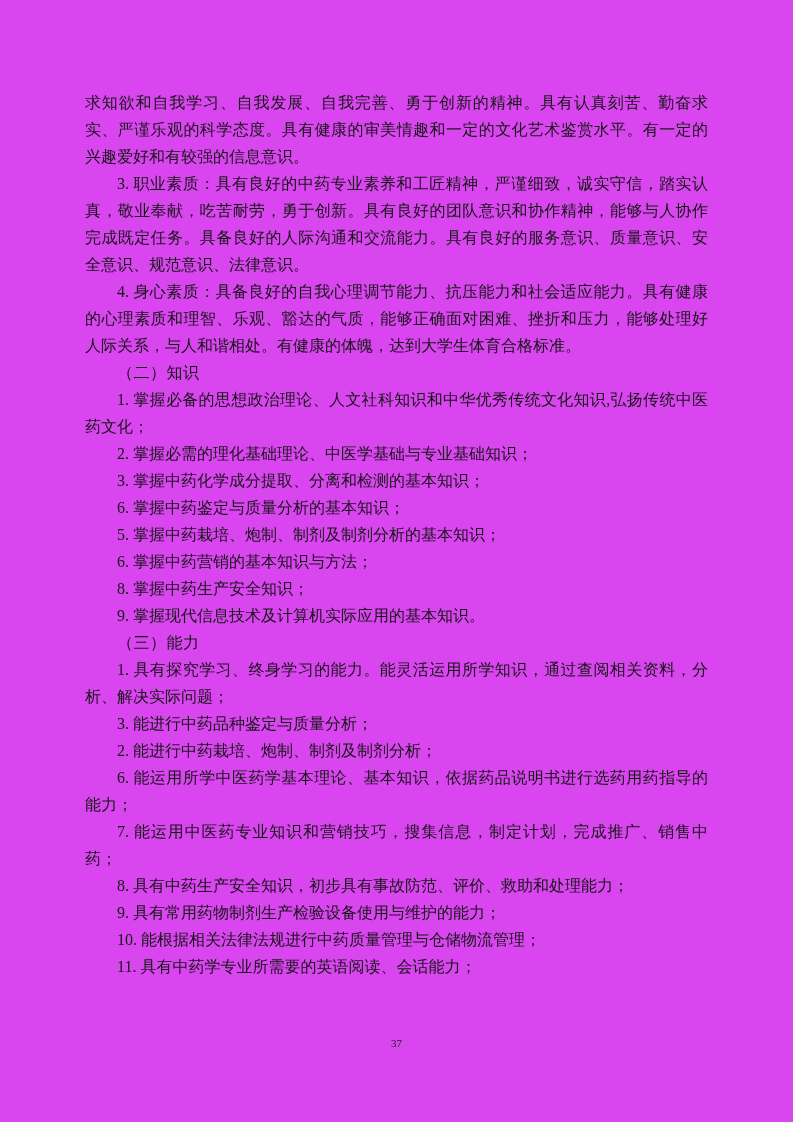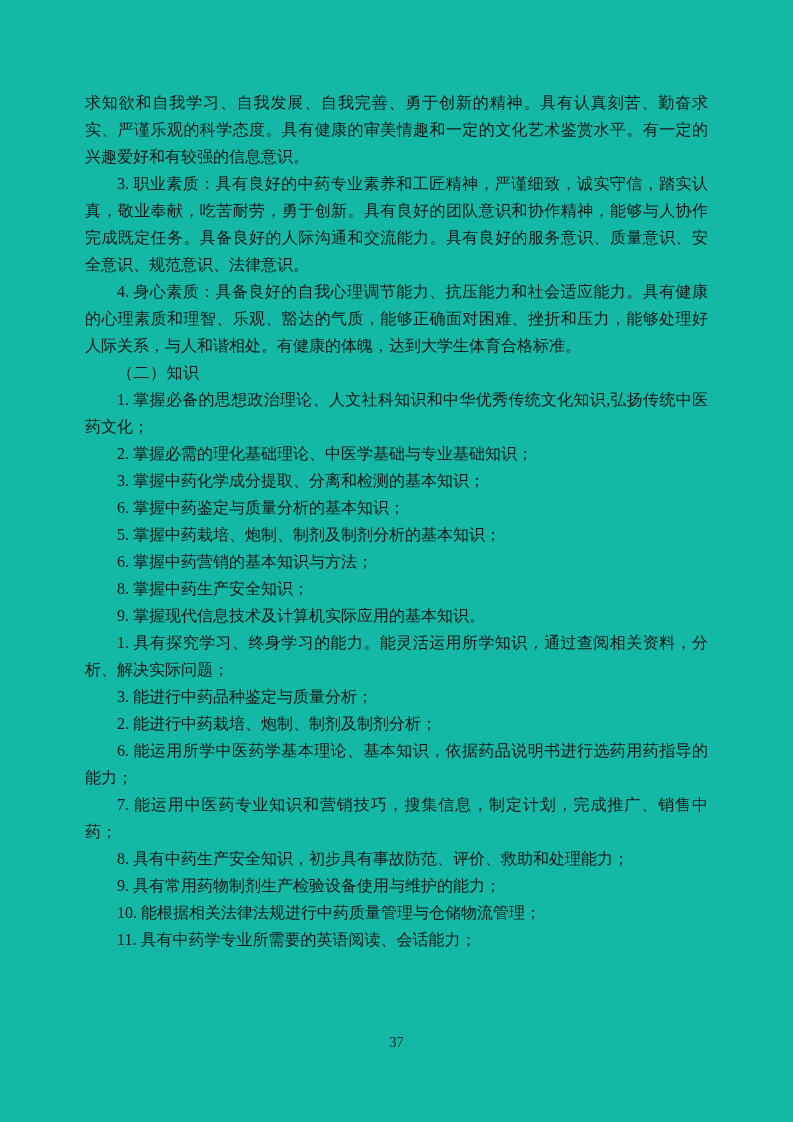--- a/index.html
+++ b/index.html
@@ -4,21 +4,21 @@
 <style>
   html, body {
     margin: 0;
     padding: 0;
     background: #ffffff;
   }
   .page {
     position: relative;
     width: 793px;
     height: 1122px;
-    background: #14b8a6;
+    background: #d946ef;
     box-sizing: border-box;
     padding: 89px 85px 0 85px;
     font-family: "Liberation Serif", "DejaVu Serif", serif;
     color: #161616;
     overflow: hidden;
   }
   .para {
     margin: 0;
     font-size: 16px;
     line-height: 27px;
@@ -37,21 +37,21 @@
     font-weight: normal;
     font-family: "Liberation Sans", "DejaVu Sans", sans-serif;
     letter-spacing: 0.5px;
   }
   .page-number {
     position: absolute;
     left: 0;
     right: 0;
     top: 1034px;
     text-align: center;
-    font-size: 14px;
+    font-size: 11px;
     line-height: 18px;
     font-family: "Liberation Serif", "DejaVu Serif", serif;
     color: #222222;
   }
 </style>
 </head>
 <body>
 
 <div class="page">
 
@@ -69,20 +69,21 @@
 
   <p class="para">1. 掌握必备的思想政治理论、人文社科知识和中华优秀传统文化知识,弘扬传统中医药文化；</p>
   <p class="para">2. 掌握必需的理化基础理论、中医学基础与专业基础知识；</p>
   <p class="para">3. 掌握中药化学成分提取、分离和检测的基本知识；</p>
   <p class="para">6. 掌握中药鉴定与质量分析的基本知识；</p>
   <p class="para">5. 掌握中药栽培、炮制、制剂及制剂分析的基本知识；</p>
   <p class="para">6. 掌握中药营销的基本知识与方法；</p>
   <p class="para">8. 掌握中药生产安全知识；</p>
   <p class="para">9. 掌握现代信息技术及计算机实际应用的基本知识。</p>
 
+  <p class="para heading">（三）能力</p>
 
   <p class="para">1. 具有探究学习、终身学习的能力。能灵活运用所学知识，通过查阅相关资料，分析、解决实际问题；</p>
   <p class="para">3. 能进行中药品种鉴定与质量分析；</p>
   <p class="para">2. 能进行中药栽培、炮制、制剂及制剂分析；</p>
   <p class="para">6. 能运用所学中医药学基本理论、基本知识，依据药品说明书进行选药用药指导的能力；</p>
   <p class="para">7. 能运用中医药专业知识和营销技巧，搜集信息，制定计划，完成推广、销售中药；</p>
   <p class="para">8. 具有中药生产安全知识，初步具有事故防范、评价、救助和处理能力；</p>
   <p class="para">9. 具有常用药物制剂生产检验设备使用与维护的能力；</p>
   <p class="para">10. 能根据相关法律法规进行中药质量管理与仓储物流管理；</p>
   <p class="para">11. 具有中药学专业所需要的英语阅读、会话能力；</p>

